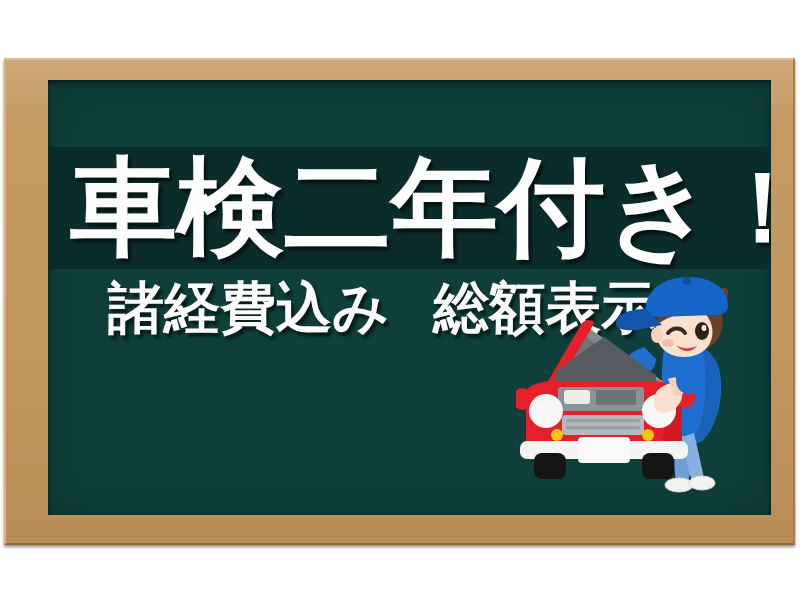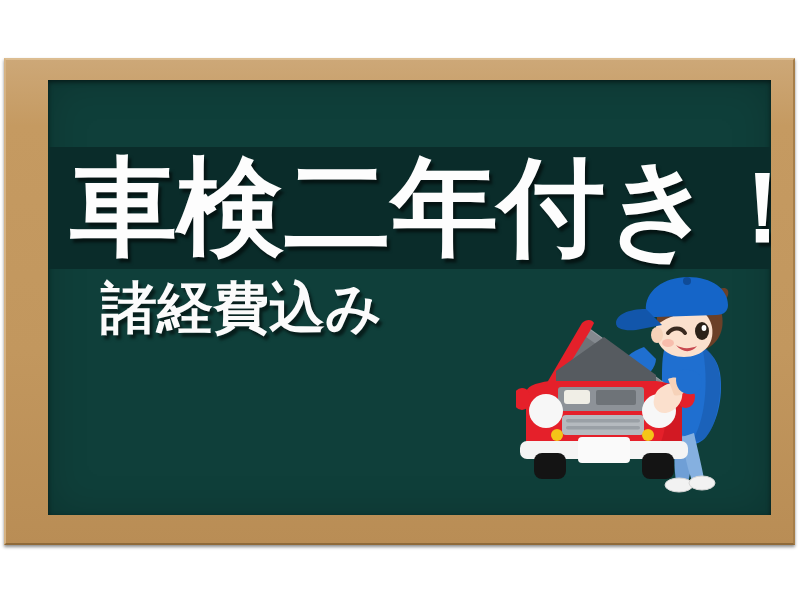--- a/index.html
+++ b/index.html
@@ -86,21 +86,21 @@
     text-shadow: 3px 4px 3px rgba(0,0,0,0.55);
     letter-spacing: 0;
   }
   #headline .ch.bang {
     font-size: 97px;
   }
 
   
   #subline {
     position: absolute;
-    left: 53px;
+    left: 60px;
     top: 200px;
     display: flex;
     align-items: baseline;
     gap: 44px;
   }
   #subline .seg {
     color: #fbfbfb;
     font-size: 56px;
     line-height: 1;
     font-weight: 700;
@@ -135,20 +135,21 @@
         <span class="ch">検</span>
         <span class="ch">二</span>
         <span class="ch">年</span>
         <span class="ch">付</span>
         <span class="ch">き</span>
         <span class="ch bang">！</span>
       </div>
 
       <div id="subline">
         <span class="seg">諸経費込み</span>
+        <span class="seg">総額表示</span>
       </div>
 
       <div id="illustration">
         <svg width="250" height="230" viewBox="0 0 250 230" xmlns="http://www.w3.org/2000/svg">
 
           <g>
 
             <path d="M128 72 C116 76 106 84 104 94 C102 104 112 110 122 106 C132 102 140 92 140 84 Z" fill="#1f6fd0"></path>
 
             <path d="M152 66 C176 62 200 74 204 98 C208 124 200 150 190 162

